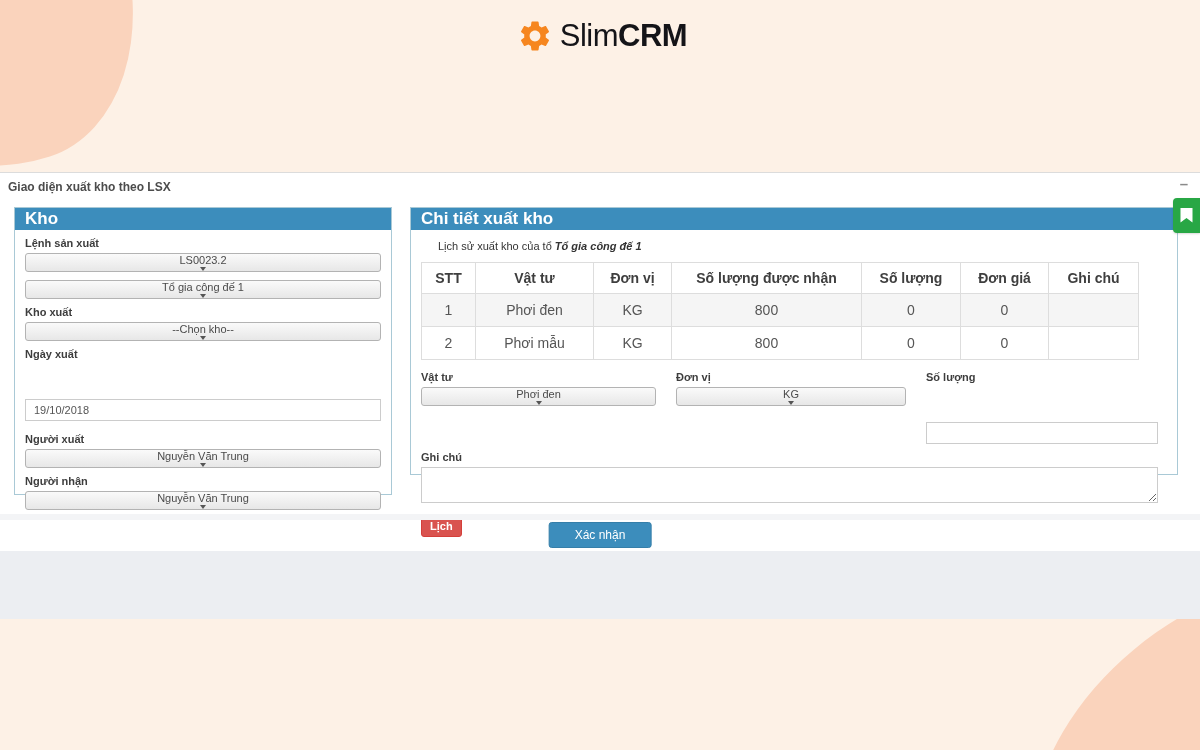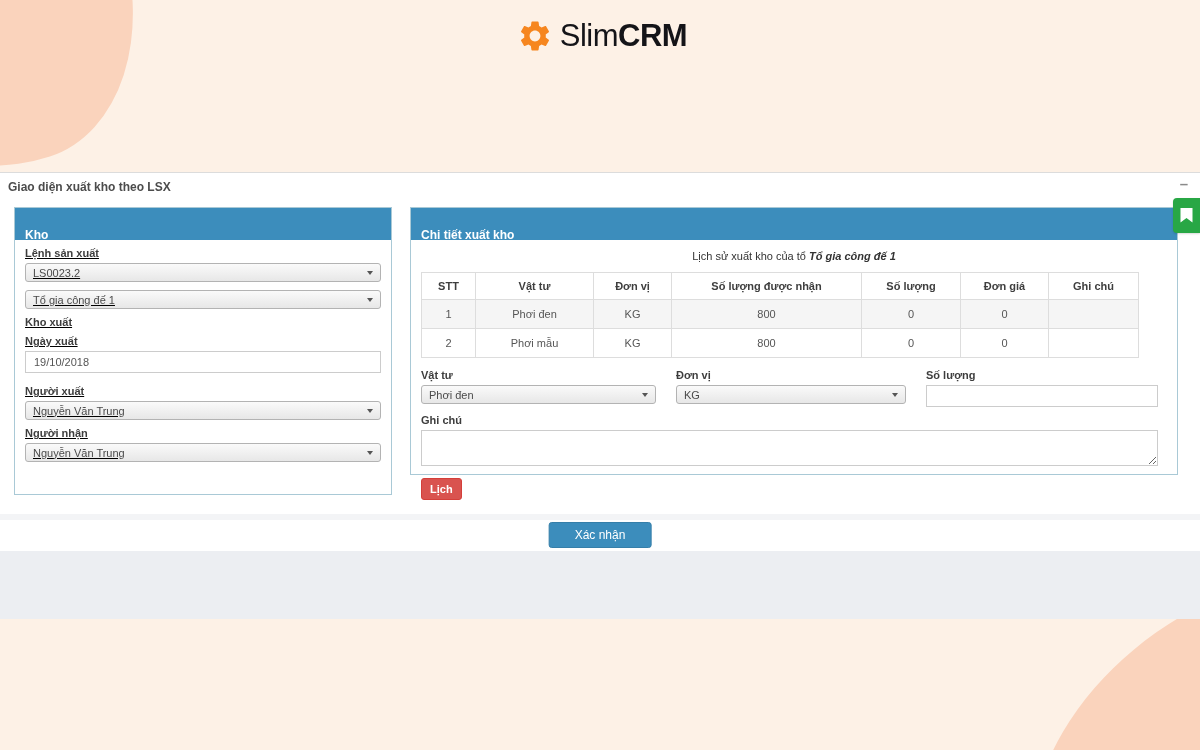--- a/index.html
+++ b/index.html
@@ -48,58 +48,59 @@
     position:absolute; top:2px; right:12px;
     font-size:15px; font-weight:bold; color:#8a8a8a; cursor:pointer;
   }
 
   
   .panel { position:absolute; background:#fff; border:1px solid #a9c9d6; }
   .panel-kho    { left:14px;  top:34px; width:378px; height:288px; }
   .panel-detail { left:410px; top:34px; width:768px; height:268px; }
   .panel-header {
     background:#3c8dbc; color:#fff;
-    font-size:12px; font-weight:bold;
-    height:22px; line-height:22px; padding:16px 10px;
+    font-size:17px; font-weight:bold;
+    height:22px; line-height:22px; padding:0 10px;
   }
   .panel-body { padding:8px 10px; }
 
   
-  .form-group { margin-bottom:8px;text-decoration:underline; }
+  .form-group { margin-bottom:8px; }
   .form-group.date-group { margin-bottom:13px; }
   .field-label {
     display:block; font-size:11px; line-height:11px;
     font-weight:bold; color:#3d3d3d; margin-bottom:4px;
   }
   .select {
     height:19px; padding:0 7px;
     display:flex; justify-content:space-between; align-items:center;
     background:linear-gradient(#fafafa,#e7e7e7);
     border:1px solid #b3b3b3; border-radius:3px;
-    font-size:11px; color:#4a4a4a; cursor:pointer;
+    font-size:11px; color:#4a4a4a; cursor:pointer;flex-direction:column;
   }
   .caret {
     width:0; height:0;
     border-left:3px solid transparent; border-right:3px solid transparent;
     border-top:4px solid #555;
   }
   .text-input {
     width:100%; height:22px; padding:0 8px;
     border:1px solid #ccc; background:#fff;
     font-size:11px; color:#555;
     font-family:inherit;
-  }
-
-  
-  .history-line { font-size:11px; color:#333; margin:2px 0 10px;text-align:center; }
+    margin-top:35px;
+  }
+
+  
+  .history-line { font-size:11px; color:#333; margin:2px 17px 10px; }
   .history-line .team { font-weight:bold; font-style:italic; }
 
   table.history-table { width:717px; border-collapse:collapse; margin-bottom:12px; table-layout:fixed; }
   .history-table th, .history-table td {
-    border:1px solid #ddd; text-align:center; font-size:11px;
+    border:1px solid #ddd; text-align:center; font-size:14px;
   }
   .history-table th { padding:7px 4px; color:#3e3e3e; font-weight:bold; }
   .history-table td { padding:8px 4px; color:#555; }
   .history-table tbody tr.odd { background:#f5f5f5; }
   .c-stt{width:54px}.c-vattu{width:118px}.c-donvi{width:78px}.c-slnhan{width:190px}
   .c-soluong{width:99px}.c-dongia{width:88px}.c-ghichu{width:90px}
 
   .form-row { display:flex; gap:20px; margin-bottom:8px; }
   .col-vattu { width:235px; } .col-donvi { width:230px; } .col-soluong { width:232px; }
 
@@ -166,20 +167,24 @@
 
       <div class="form-group">
         <div class="select">
           <span>Tổ gia công đế 1</span>
           <span class="caret"></span>
         </div>
       </div>
 
       <div class="form-group">
         <span class="field-label">Kho xuất</span>
+        <div class="select">
+          <span>--Chọn kho--</span>
+          <span class="caret"></span>
+        </div>
       </div>
 
       <div class="form-group date-group">
         <span class="field-label">Ngày xuất</span>
         <input class="text-input" value="19/10/2018" style="">
       </div>
 
       <div class="form-group">
         <span class="field-label">Người xuất</span>
         <div class="select">

